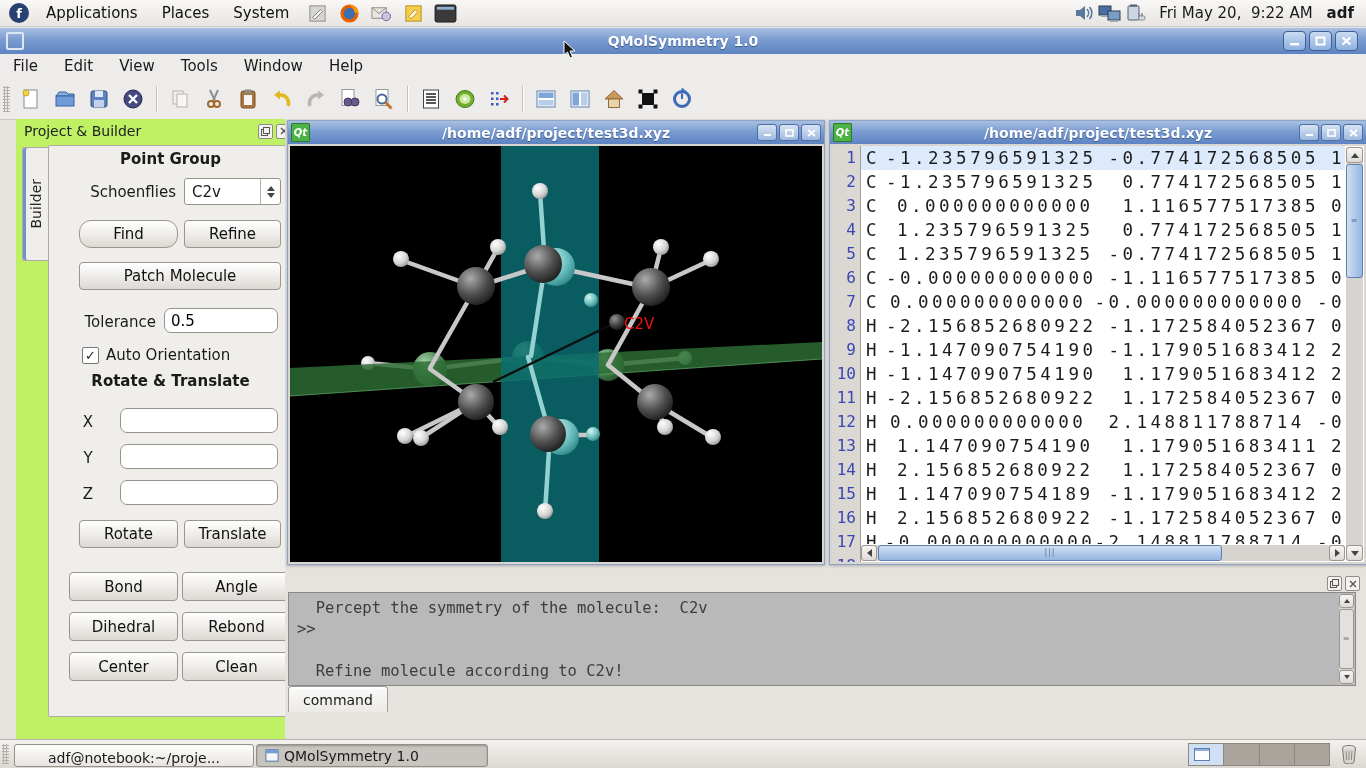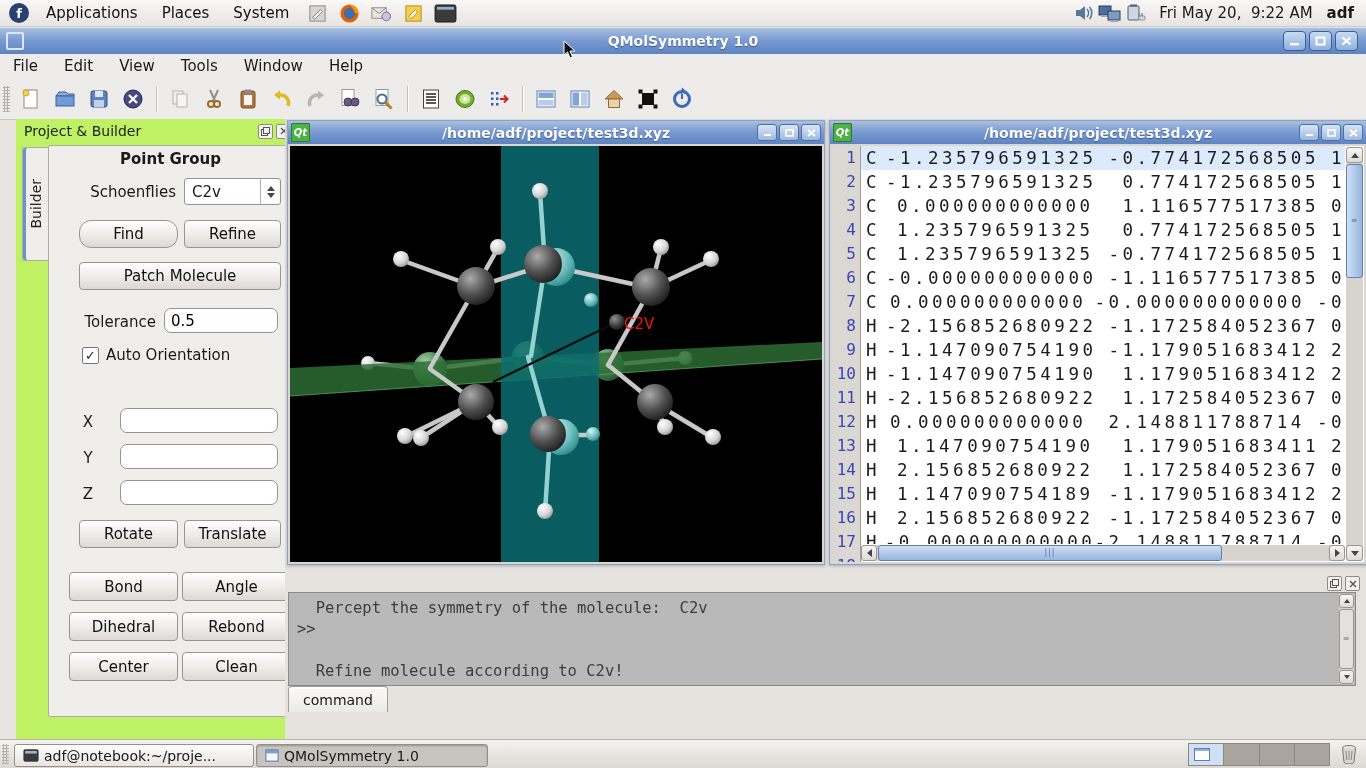--- a/index.html
+++ b/index.html
@@ -416,20 +416,21 @@
     <div class="btn" style="left:63px;top:101px;width:97px;height:26px;border-radius:12px;">Find</div>
     <div class="btn" style="left:168px;top:101px;width:95px;height:26px;">Refine</div>
     <div class="btn" style="left:63px;top:143px;width:200px;height:26px;">Patch Molecule</div>
 
     <div class="blabel" style="left:40px;top:194px;width:100px;text-align:right;">Tolerance</div>
     <input class="tinput" style="left: 148px; top: 189px; width: 114px; height: 25px;" value="0.5">
 
     <div class="checkbox" style="left:66px;top:228px;" id="auto-orient-cb">✓</div>
     <div class="blabel" style="left:90px;top:227px;">Auto Orientation</div>
 
+    <div class="bheading" style="top:253px;">Rotate &amp; Translate</div>
 
     <div class="blabel" style="left:62px;top:294px;width:20px;text-align:center;">X</div>
     <input class="tinput" style="left: 104px; top: 289px; width: 158px; height: 25px;">
     <div class="blabel" style="left:62px;top:330px;width:20px;text-align:center;">Y</div>
     <input class="tinput" style="left: 104px; top: 325px; width: 158px; height: 25px;">
     <div class="blabel" style="left:62px;top:366px;width:20px;text-align:center;">Z</div>
     <input class="tinput" style="left: 104px; top: 361px; width: 158px; height: 25px;">
 
     <div class="btn" style="left:63px;top:401px;width:97px;height:26px;">Rotate</div>
     <div class="btn" style="left:168px;top:401px;width:95px;height:26px;">Translate</div>
@@ -692,21 +693,21 @@
               <div class="sb-tri" style="border-left:3.5px solid transparent;border-right:3.5px solid transparent;border-top:4.5px solid #444;"></div>
             </div>
         </div>
       </div>
       <div class="tab">command</div>
     </div>
   </div>
 
   <div class="taskbar">
     <div class="tgrip" style="height:20px;margin-left:2px;"></div>
-    <div class="task-btn" style="left:14px;width:222px;">
+    <div class="task-btn" style="left:14px;width:222px;flex-direction:column;">
       <svg width="16" height="13" viewBox="0 0 24 20">
           <rect x="1" y="1" width="22" height="18" rx="2" fill="#3a3a3a" stroke="#1c1c1c"></rect>
           <rect x="3" y="3" width="18" height="4" fill="#9db4d0"></rect>
         </svg>
       <span>adf@notebook:~/proje...</span>
     </div>
     <div class="task-btn active" style="left:256px;width:214px;">
       <svg width="14" height="13" viewBox="0 0 16 15">
           <rect x="1" y="1" width="14" height="13" fill="#f4f6fa" stroke="#46679f"></rect>
           <rect x="1" y="1" width="14" height="4" fill="#7b9cd2"></rect>

